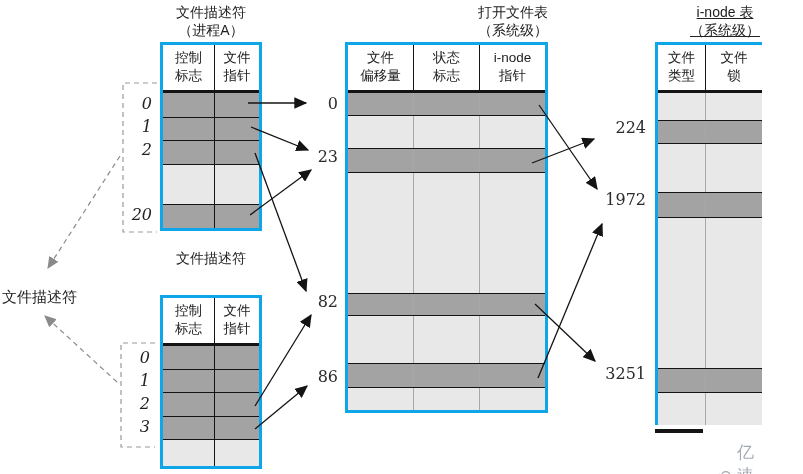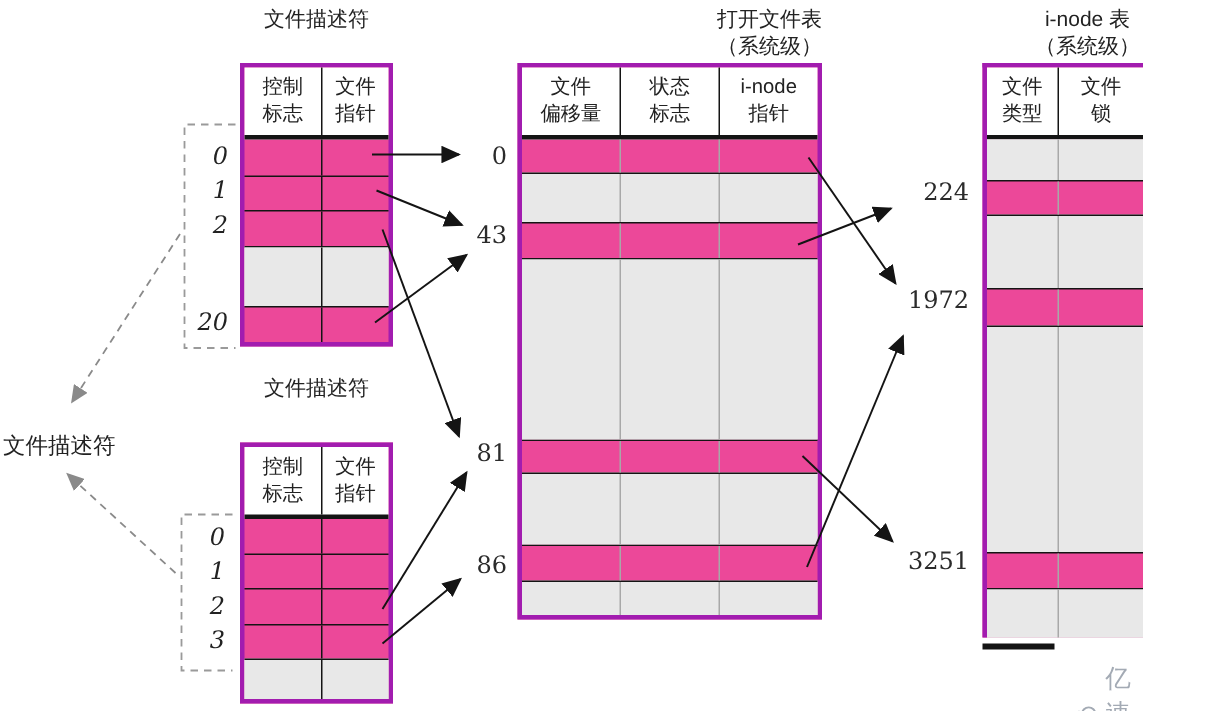--- a/index.html
+++ b/index.html
@@ -2,21 +2,21 @@
 <html><head>
 <meta charset="utf-8">
 <style>
   html,body { margin:0; padding:0; }
   #canvas {
     position:relative; width:762px; height:474px; background:#ffffff;
     font-family:"Liberation Sans","DejaVu Sans",sans-serif; overflow:hidden;
     color:#1a1a1a;
   }
   .title { position:absolute; text-align:center; font-size:14px; line-height:1.25; color:#222; }
-  .tbl { position:absolute; border:3px solid #a21caf; background:#ec4899; box-sizing:border-box; }
+  .tbl { position:absolute; border:3px solid #0ea5e9; background:#a3a3a3; box-sizing:border-box; }
   .thead { display:flex; border-bottom:3px solid #141414; background:#fff; }
   .th { flex:1; display:flex; flex-direction:column; justify-content:center; align-items:center;
         font-size:13.5px; line-height:1.35; padding:4px 0 5px; color:#222; }
   .th + .th { border-left:1px solid #141414; }
   .tbl-mid .th + .th, .tbl-inode .th + .th { border-left:1px solid #141414; }
   .tr { display:flex; box-sizing:border-box; }
   .tr + .tr { border-top:1px solid #141414; }
   .td { flex:1; }
   .td + .td { border-left:1px solid #141414; }
   .tbl-mid .td + .td, .tbl-inode .td + .td { border-left:1px solid #a8a8a8; }
@@ -35,29 +35,30 @@
   .watermark { position:absolute; display:flex; align-items:center; gap:4px;
                color:#a3aab4; font-size:17px; }
 </style>
 </head>
 <body>
 
 <div id="canvas">
 
   <div class="title" style="left:160px;top:4px;width:102px;">
     <div>文件描述符</div>
+    <div>（进程A）</div>
   </div>
   <div class="title" style="left:160px;top:250px;width:102px;">
     <div>文件描述符</div>
   </div>
   <div class="title" style="left:345px;top:4px;width:203px;text-align:right;">
     <div>打开文件表</div>
     <div>（系统级）</div>
   </div>
-  <div class="title" style="left:655px;top:4px;width:140px;">
+  <div class="title" style="left:655px;top:4px;width:140px;text-decoration:underline;">
     <div>i-node 表</div>
     <div>（系统级）</div>
   </div>
 
   <div class="tbl tbl-a" style="left:160px;top:42px;width:102px;">
     <div class="thead">
       <div class="th">
         <div>控制</div>
         <div>标志</div>
       </div>
@@ -182,22 +183,22 @@
         <div class="td"></div>
       </div>
     <div class="tr g" style="height:23px">
         <div class="td g"></div>
         <div class="td g"></div>
         <div class="td g"></div>
       </div>
   </div>
 
   <div class="rn" style="left:300px;top:94px;width:38px;">0</div>
-  <div class="rn" style="left:300px;top:147px;width:38px;">43</div>
-  <div class="rn" style="left:300px;top:292px;width:38px;">81</div>
+  <div class="rn" style="left:300px;top:147px;width:38px;">23</div>
+  <div class="rn" style="left:300px;top:292px;width:38px;">82</div>
   <div class="rn" style="left:300px;top:367px;width:38px;">86</div>
 
   <div class="tbl tbl-inode" style="left:655px;top:42px;width:140px;border-bottom:none;">
     <div class="thead">
       <div class="th">
         <div>文件</div>
         <div>类型</div>
       </div>
       <div class="th">
         <div>文件</div>

